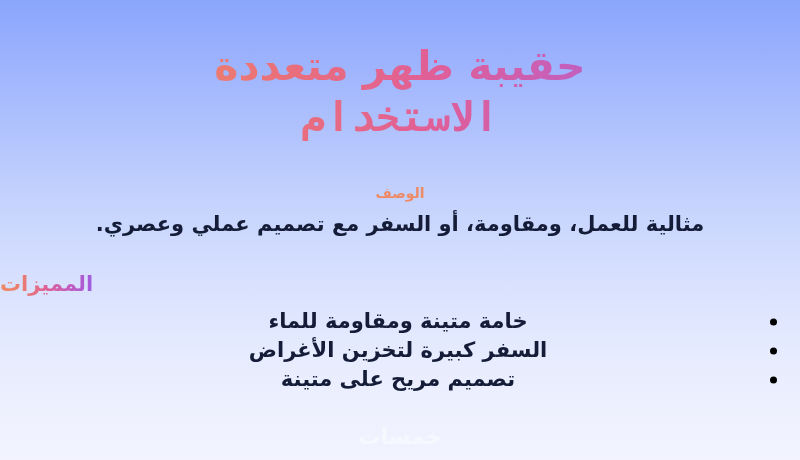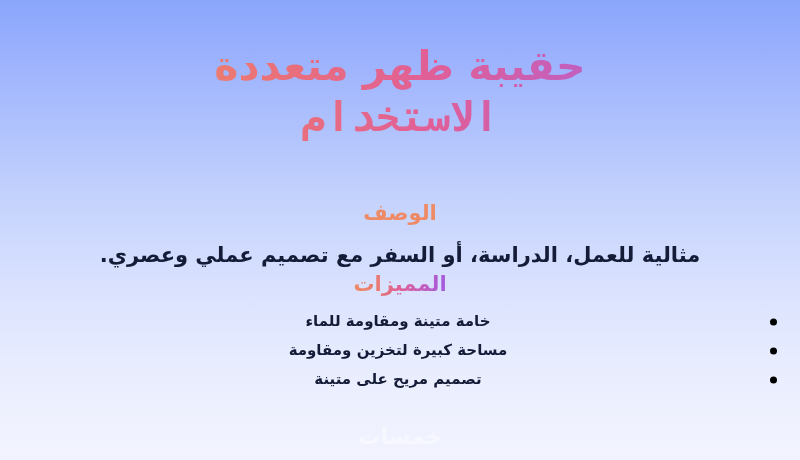--- a/index.html
+++ b/index.html
@@ -70,25 +70,25 @@
 
   
   .section-desc {
     position: absolute;
     top: 185px;
     left: 0;
     right: 0;
     text-align: center;
   }
   .heading-solid {
-    font-size: 21px;
+    font-size: 14px;
     font-weight: bold;
     color: #ee8a66;
     line-height: 1.2;
-    margin: 16px;
+    margin: 0;
   }
   .desc-body {
     margin: 9px 0 0 0;
     font-size: 21px;
     font-weight: bold;
     color: #141c38;
     line-height: 1.3;
     white-space: nowrap;
   }
 
@@ -118,21 +118,21 @@
     color: transparent;
   }
 
   .feature-list {
     list-style: none;
     margin: 10px 0 0 0;
     padding: 0;
   }
   .feature-item {
     position: relative;
-    font-size: 15px;
+    font-size: 21px;
     font-weight: bold;
     color: #141c38;
     line-height: 29px;
     height: 29px;
     white-space: nowrap;
     text-align: center;
     padding-left: 16px;
   }
   .feature-item .bullet {
     position: absolute;
@@ -170,35 +170,35 @@
 
 <div class="slide">
 
   <div class="title-block">
     <span class="title-line line1">حقيبة ظهر متعددة</span>
     <span class="title-line line2">الاستخدام</span>
   </div>
 
   <div class="section-desc">
     <div class="heading-solid">الوصف</div>
-    <div class="desc-body">مثالية للعمل، الدراسة، أو السفر مع تصميم عملي وعصري.</div>
+    <div class="desc-body">مثالية للعمل، ومقاومة، أو السفر مع تصميم عملي وعصري.</div>
   </div>
 
   <div class="section-feat">
-    <div style="text-align:center;">
+    <div style="text-align:left;">
       <span class="heading-grad">المميزات</span>
     </div>
     <ul class="feature-list">
       <li class="feature-item">
         <span class="bullet"></span>
         <span class="feature-text">خامة متينة ومقاومة للماء</span>
       </li>
       <li class="feature-item">
         <span class="bullet"></span>
-        <span class="feature-text">مساحة كبيرة لتخزين ومقاومة</span>
+        <span class="feature-text">السفر كبيرة لتخزين الأغراض</span>
       </li>
       <li class="feature-item">
         <span class="bullet"></span>
         <span class="feature-text">تصميم مريح على متينة</span>
       </li>
     </ul>
   </div>
 
   <div class="watermark">خمسات</div>
 

